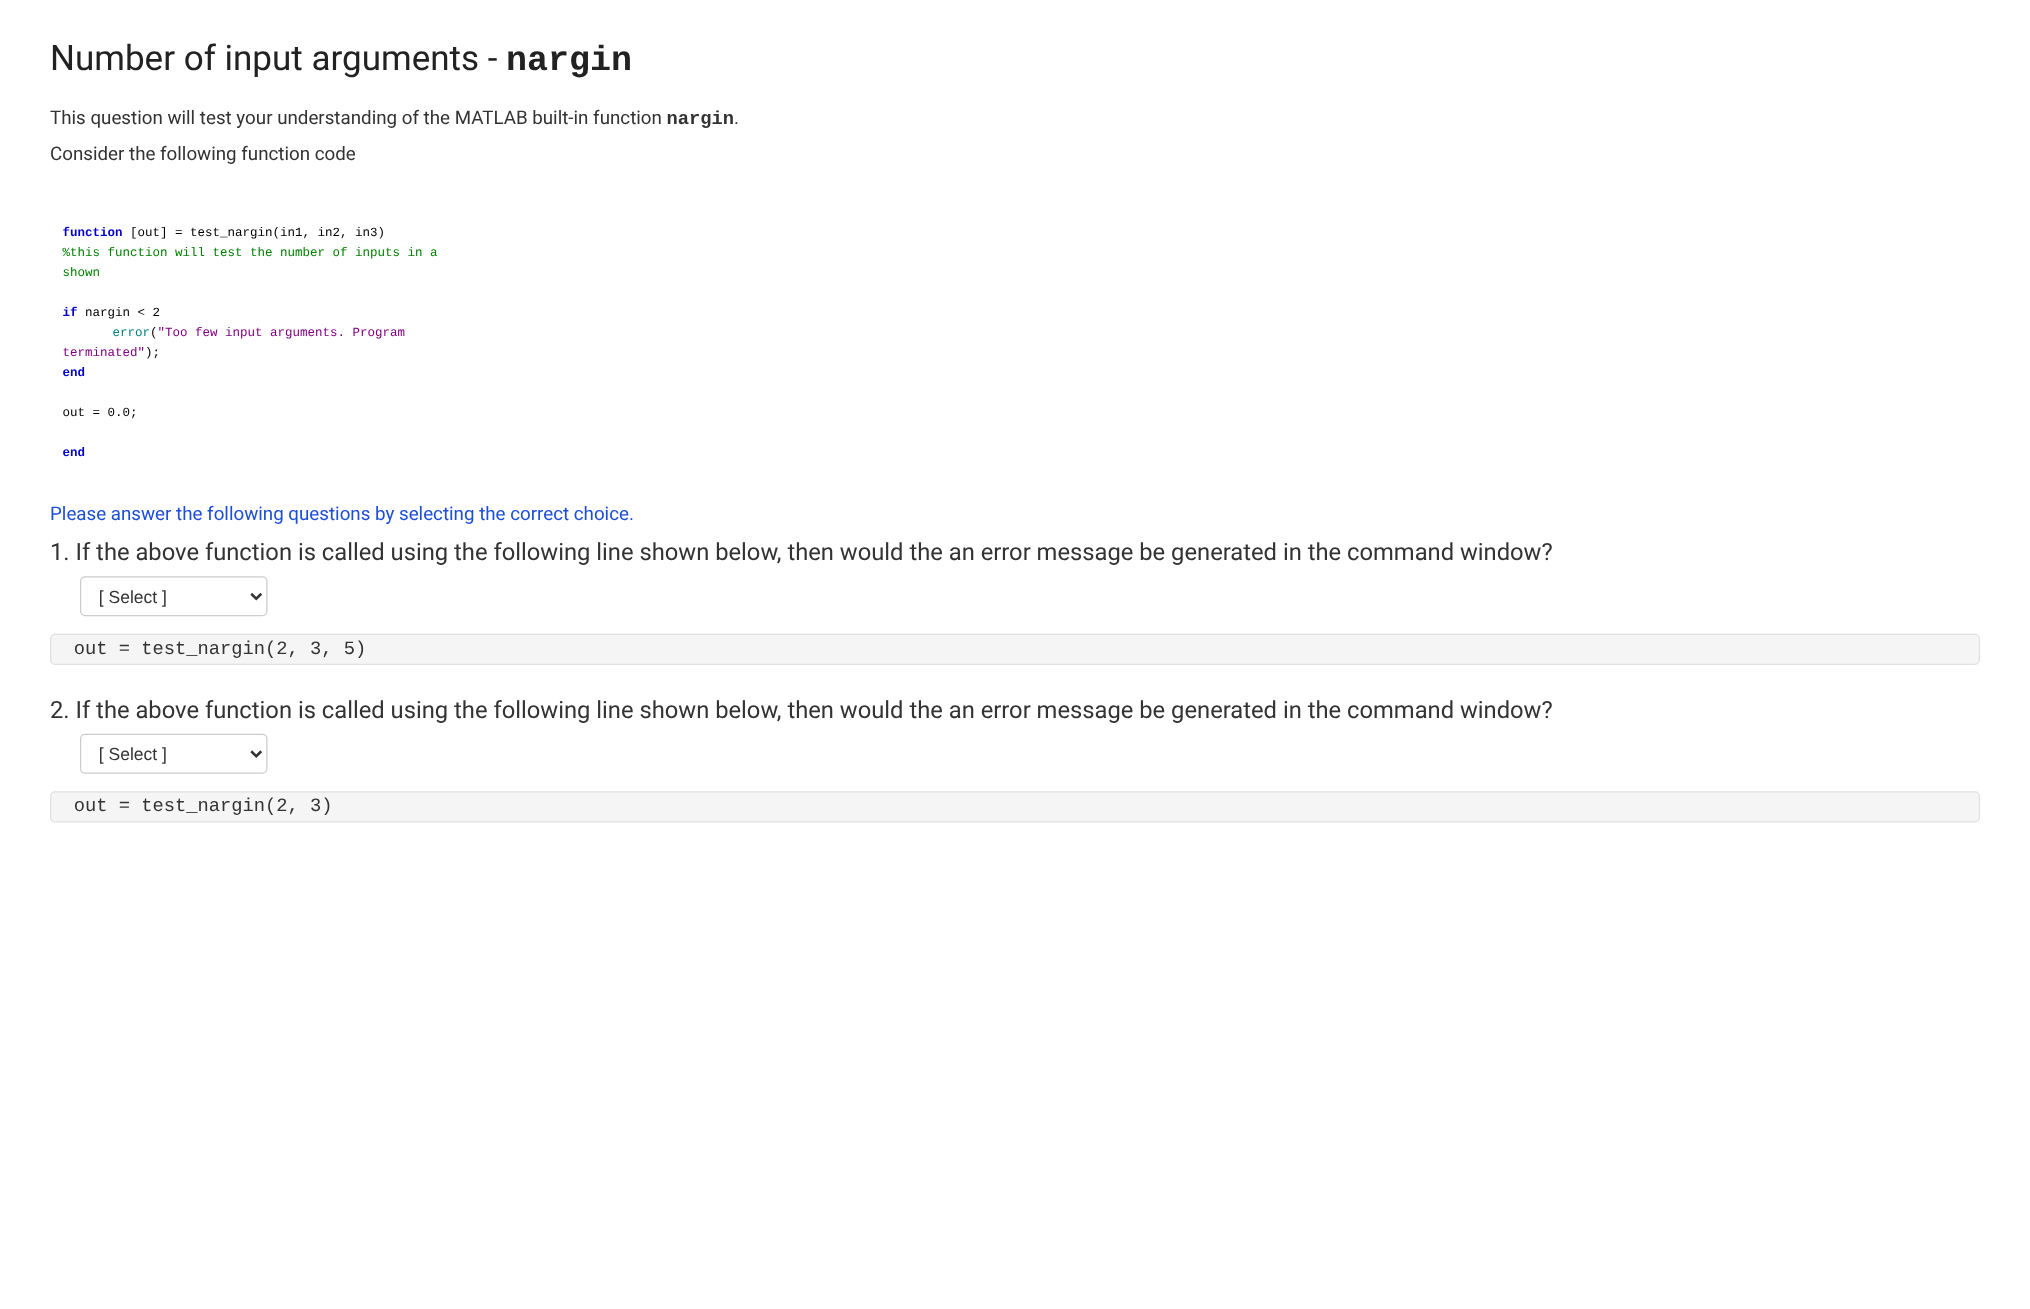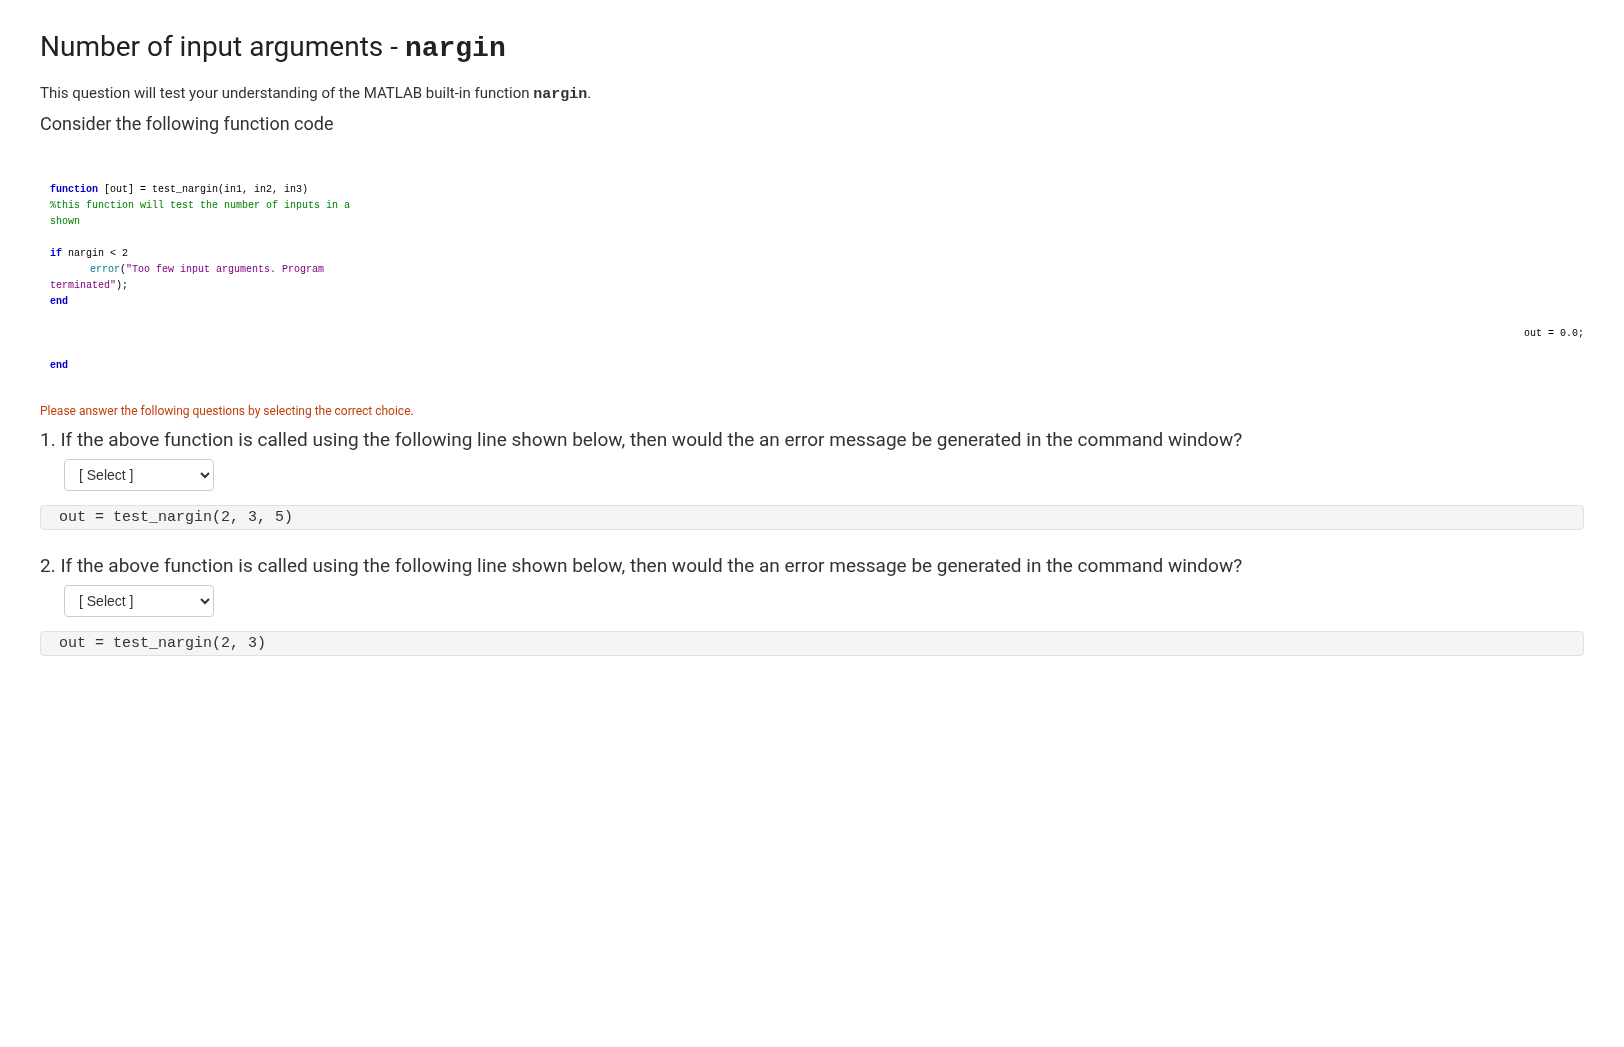--- a/index.html
+++ b/index.html
@@ -34,21 +34,21 @@
       margin-bottom: 10px;
       color: #333;
     }
 
     .intro-text code {
       font-family: "Courier New", Courier, monospace;
       font-weight: 700;
     }
 
     .consider-text {
-      font-size: 18px;
+      font-size: 15px;
       margin-bottom: 16px;
       color: #333;
     }
 
     .code-block {
       font-family: "Courier New", Courier, monospace;
       font-size: 10px;
       line-height: 1.6;
       margin-bottom: 30px;
       padding-left: 10px;
@@ -74,23 +74,23 @@
 
     .code-teal {
       color: #008080;
     }
 
     .questions-section {
       margin-top: 10px;
     }
 
     .questions-intro {
-      font-size: 12px;
+      font-size: 15px;
       margin-bottom: 10px;
-      color: #c2410c;
+      color: #1d4ed8;
     }
 
     .question-item {
       margin-bottom: 24px;
     }
 
     .question-text {
       font-size: 19px;
       margin-bottom: 8px;
       color: #333;
@@ -155,21 +155,21 @@
   </div>
   <div style="padding-left: 40px;">
     <span class="code-teal">error</span><span class="code-black">(</span><span class="code-purple">"Too few input arguments. Program</span>
   </div>
   <div>
     <span class="code-purple">terminated"</span><span class="code-black">);</span>
   </div>
   <div>
     <span class="code-blue">end</span>
   </div>
-  <div style="margin-top: 16px; text-align: right;">
+  <div style="margin-top: 16px;">
     <span class="code-black">out = 0.0;</span>
   </div>
   <div style="margin-top: 16px;">
     <span class="code-blue">end</span>
   </div>
 </div>
 
 <div class="questions-section">
   <p class="questions-intro">Please answer the following questions by selecting the correct choice.</p>
 

